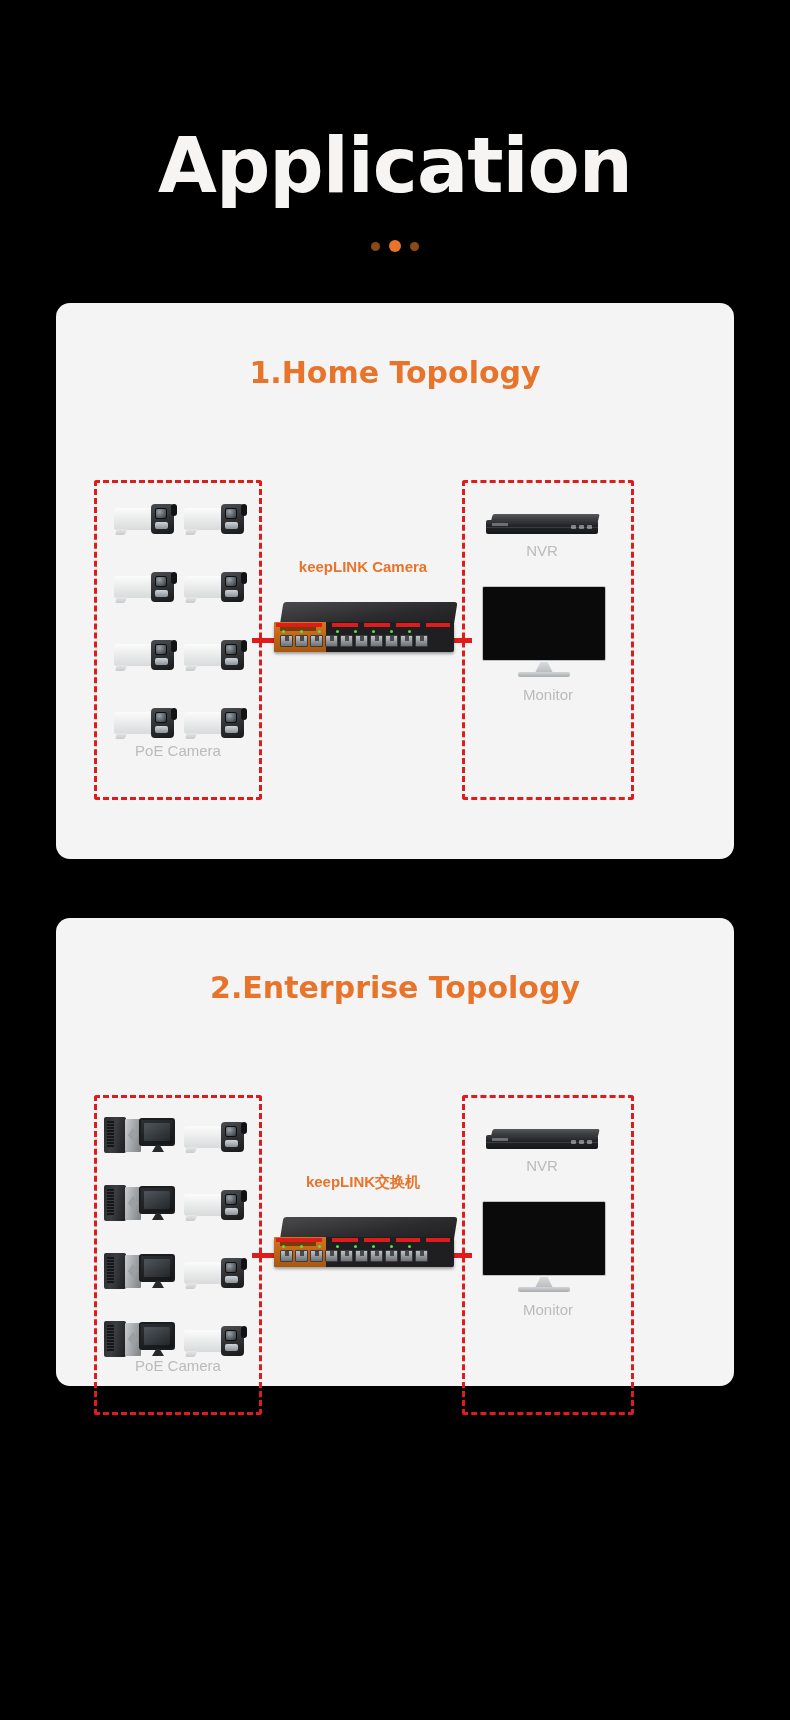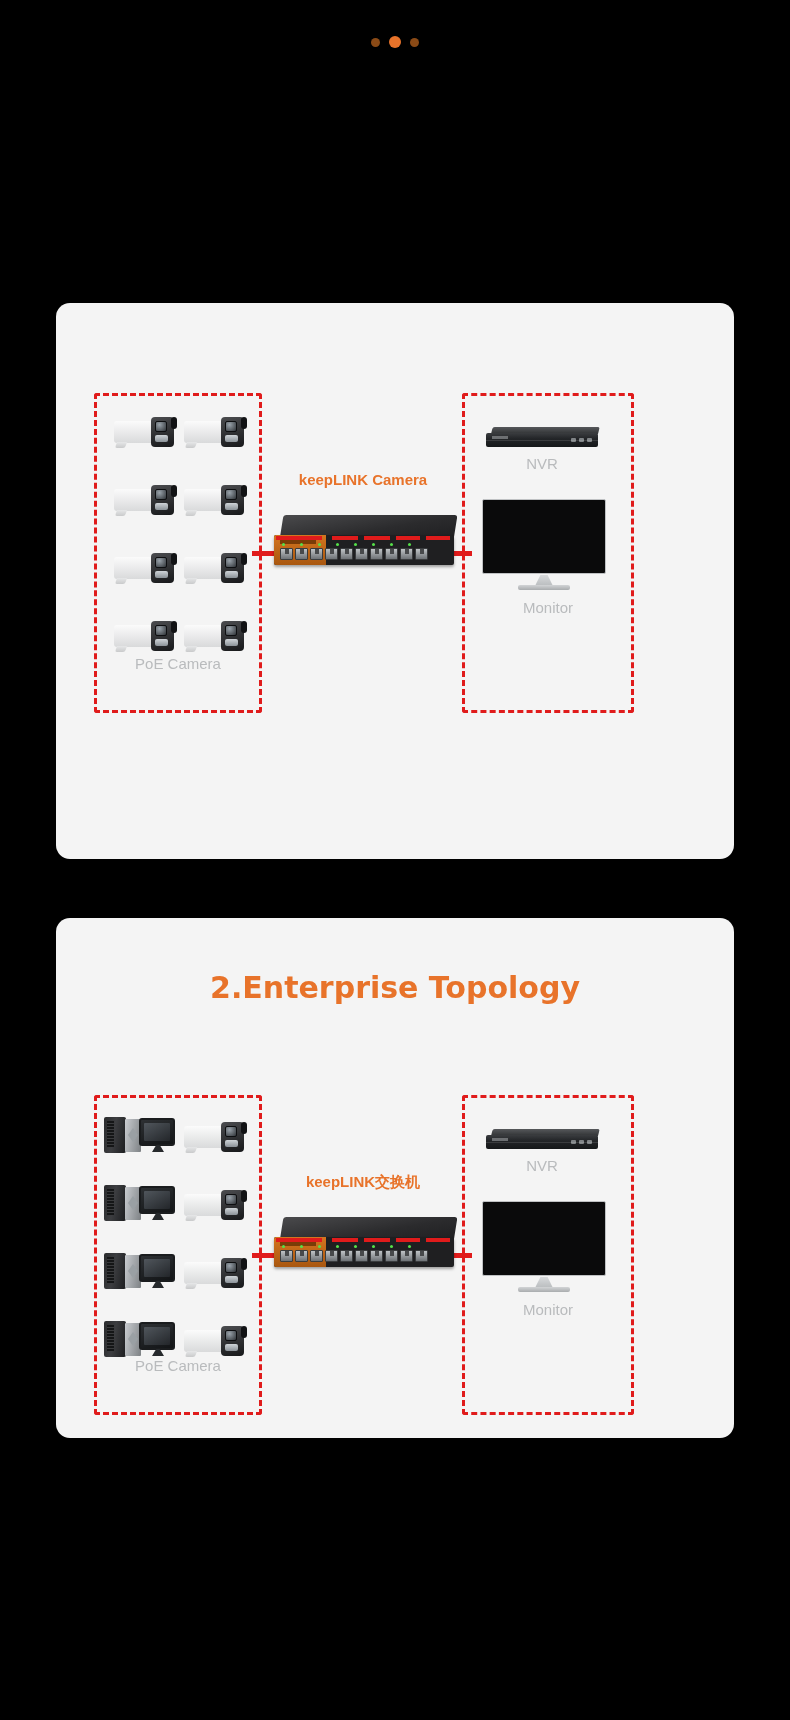--- a/index.html
+++ b/index.html
@@ -34,21 +34,21 @@
 
   
   .card {
     position:absolute;
     left:56px;
     width:678px;
     background:#f4f4f4;
     border-radius:14px;
   }
   #card1 { top:303px; height:556px; }
-  #card2 { top:918px; height:520px; }
+  #card2 { top:918px; height:468px; }
 
   .card-title {
     text-align:center;
     color:#e8732a;
     font-size:30px;
     font-weight:700;
     padding-top:52px;
     letter-spacing:0px;
     font-family:"DejaVu Sans", sans-serif;
   }
@@ -258,28 +258,30 @@
     color:#b9bbbd;
     font-size:15px;
     text-align:center;
     font-family:"Liberation Sans", sans-serif;
   }
 </style>
 </head>
 <body>
 
 <div>
+  <div class="page-title">Application</div>
   <div class="dots">
     <span class="dot"></span>
     <span class="dot active"></span>
     <span class="dot"></span>
   </div>
 </div>
 
 <div class="card" id="card1">
+  <div class="card-title">1.Home Topology</div>
 
   <div class="diagram">
 
     <div class="dash-box dash-left"></div>
 
     <div class="cam" style="left:58px;  top:112px;">
       <div class="cam-body"></div>
         <div class="cam-head">
           <div class="cam-lens"></div>
           <div class="cam-ir"></div>

